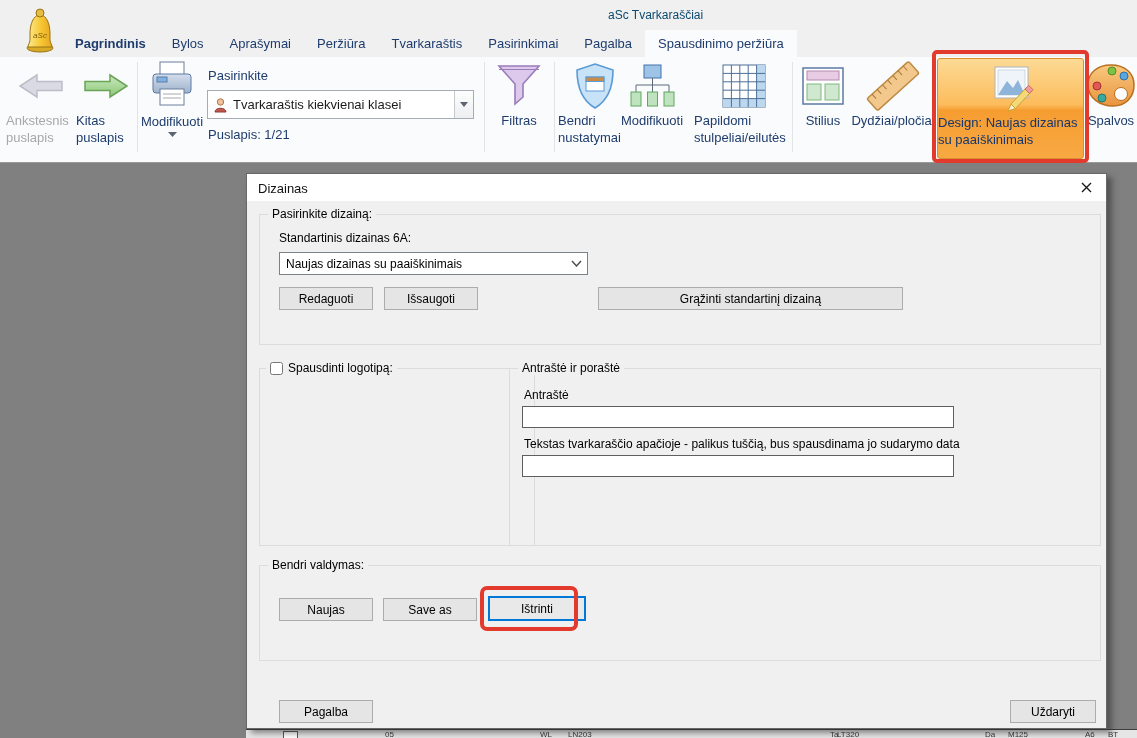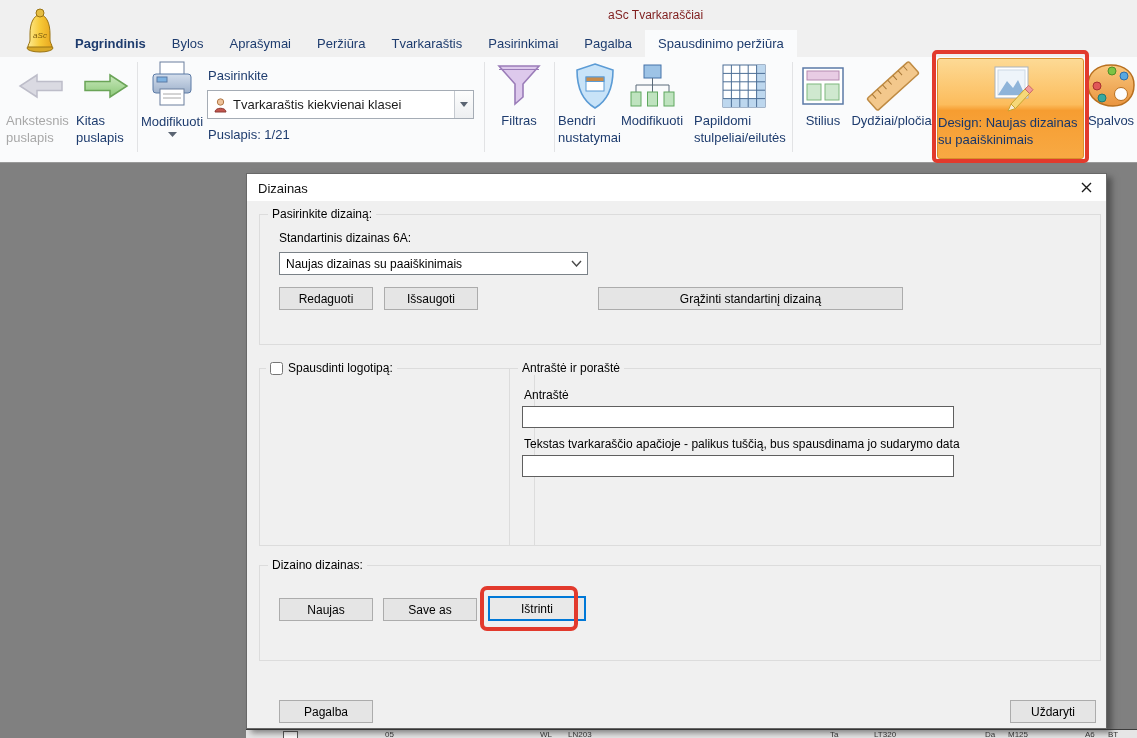--- a/index.html
+++ b/index.html
@@ -4,21 +4,21 @@
 <style>
   * { margin:0; padding:0; box-sizing:border-box; }
   body { background:#555; }
   .app {
     position:relative; width:1137px; height:738px; overflow:hidden;
     background:#808080; font-family:"Liberation Sans", sans-serif;
     -webkit-font-smoothing:antialiased;
   }
   
   .titlebar { position:absolute; left:0; top:0; width:1137px; height:30px; background:#f0f0f0; }
-  .win-title { position:absolute; left:608px; top:8px; font-size:12px; color:#7f1d1d; }
+  .win-title { position:absolute; left:608px; top:8px; font-size:12px; color:#0c4a6e; }
   .logo { position:absolute; left:20px; top:7px; width:40px; height:48px; z-index:4; }
   
   .tabbar { position:absolute; left:0; top:30px; width:1137px; height:27px; background:#f0f0f0; display:flex; padding-left:62px; }
   .tab { padding:0 13px; line-height:27px; font-size:13px; color:#1e3c6e; white-space:nowrap; cursor:default; }
   .tab.bold { font-weight:bold; }
   .tab.active { background:#fafbfc; }
   
   .ribbon { position:absolute; left:0; top:57px; width:1137px; height:106px; background:#fafbfc; border-bottom:1px solid #9a9a9a; }
   .rsep { position:absolute; top:5px; width:1px; height:90px; background:#e2e3e5; }
   .ritem { position:absolute; top:3px; display:flex; flex-direction:column; align-items:center; }
@@ -320,21 +320,21 @@
 
     <div class="group" style="left:262px; top:194px; width:592px; height:178px;">
       <span class="legend">Antraštė ir poraštė</span>
     </div>
     <span class="dlg-label" style="left:277px; top:214px;">Antraštė</span>
     <input class="tinput" style="left: 275px; top: 232px; width: 432px;" value="">
     <span class="dlg-label" style="left:277px; top:263px;">Tekstas tvarkaraščio apačioje - palikus tuščią, bus spausdinama jo sudarymo data</span>
     <input class="tinput" style="left: 275px; top: 281px; width: 432px;" value="">
 
     <div class="group" style="left:12px; top:391px; width:842px; height:96px;">
-      <span class="legend">Dizaino dizainas:</span>
+      <span class="legend">Bendri valdymas:</span>
     </div>
     <button class="btn" style="left:32px; top:424px; width:94px;">
         <span>Naujas</span>
       </button>
     <button class="btn" style="left:136px; top:424px; width:94px;">
         <span>Save as</span>
       </button>
     <button class="btn btn-focus" style="left:241px; top:422px; width:98px; height:25px;">
         <span>Ištrinti</span>
       </button>
@@ -347,20 +347,20 @@
         <span>Uždaryti</span>
       </button>
   </div>
 
   <div class="strip">
     <div class="cellbox"></div>
   <span style="left: 139px;">05</span>
       <span style="left: 294px;">WL</span>
       <span style="left: 322px;">LN203</span>
       <span style="left: 584px;">Ta</span>
-      <span style="left: 628px; text-decoration: underline;">LT320</span>
+      <span style="left: 591px; text-decoration: underline;">LT320</span>
       <span style="left: 739px;">Da</span>
       <span style="left: 762px;">M125</span>
       <span style="left: 839px;">A6</span>
       <span style="left: 862px;">BT</span>
     </div>
 
 </div>
 
 </body></html>

